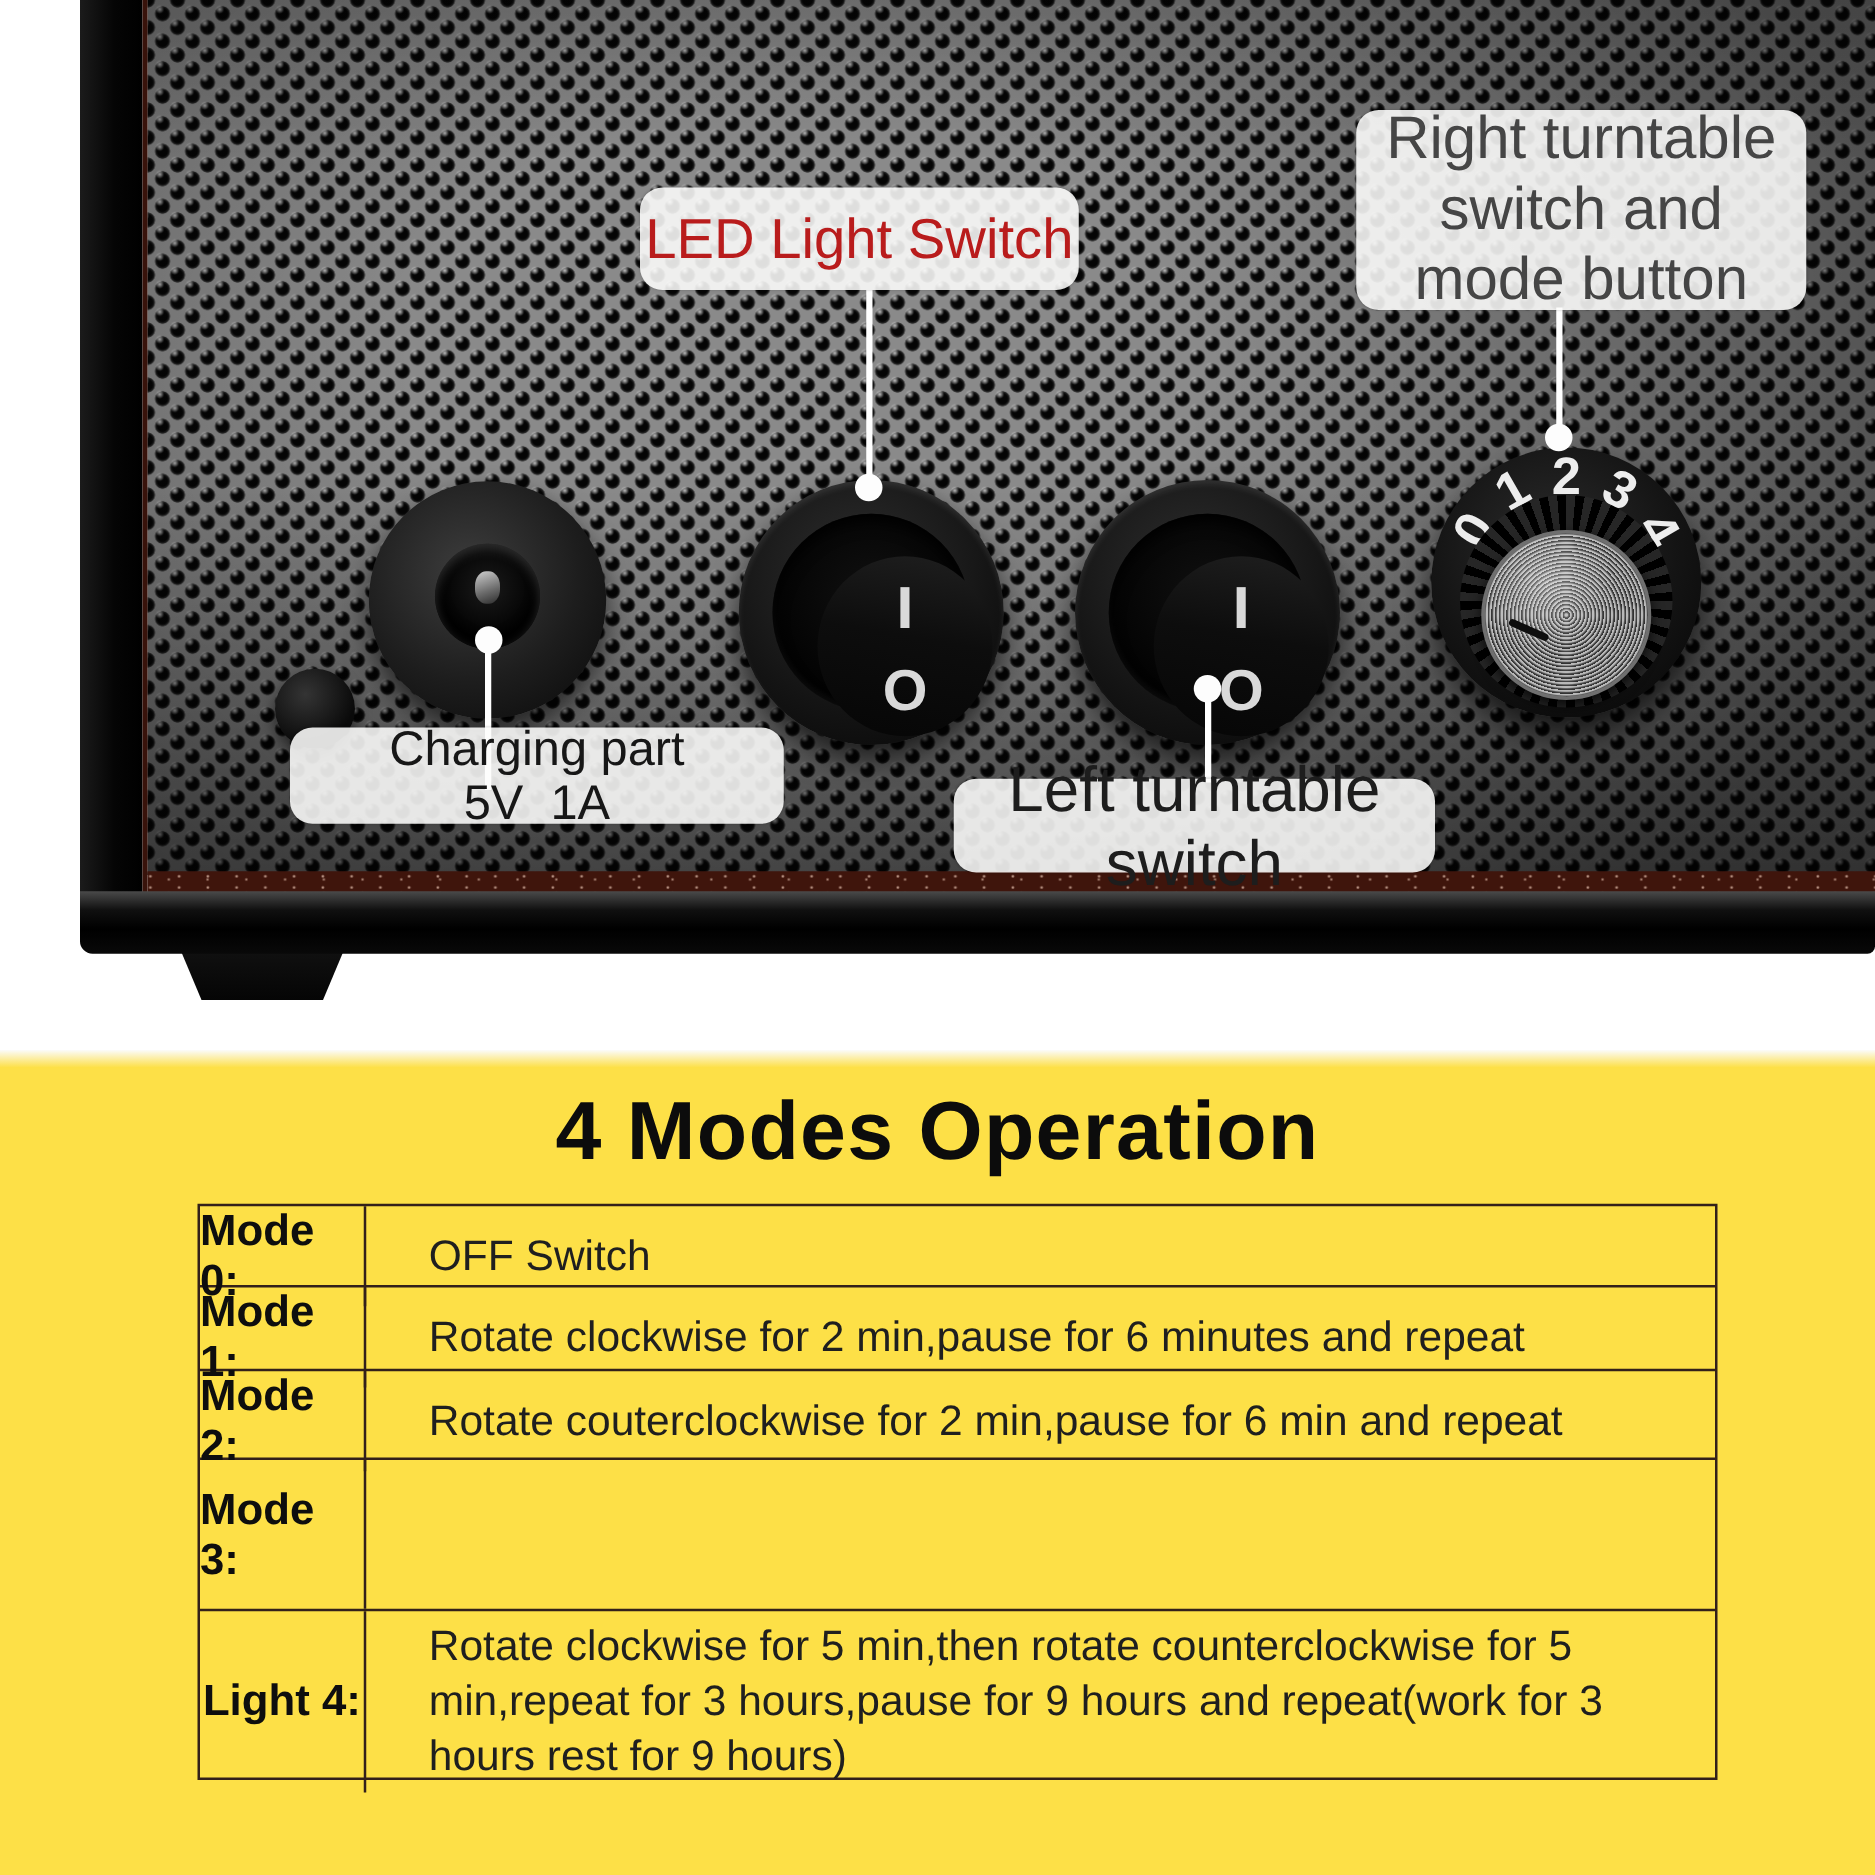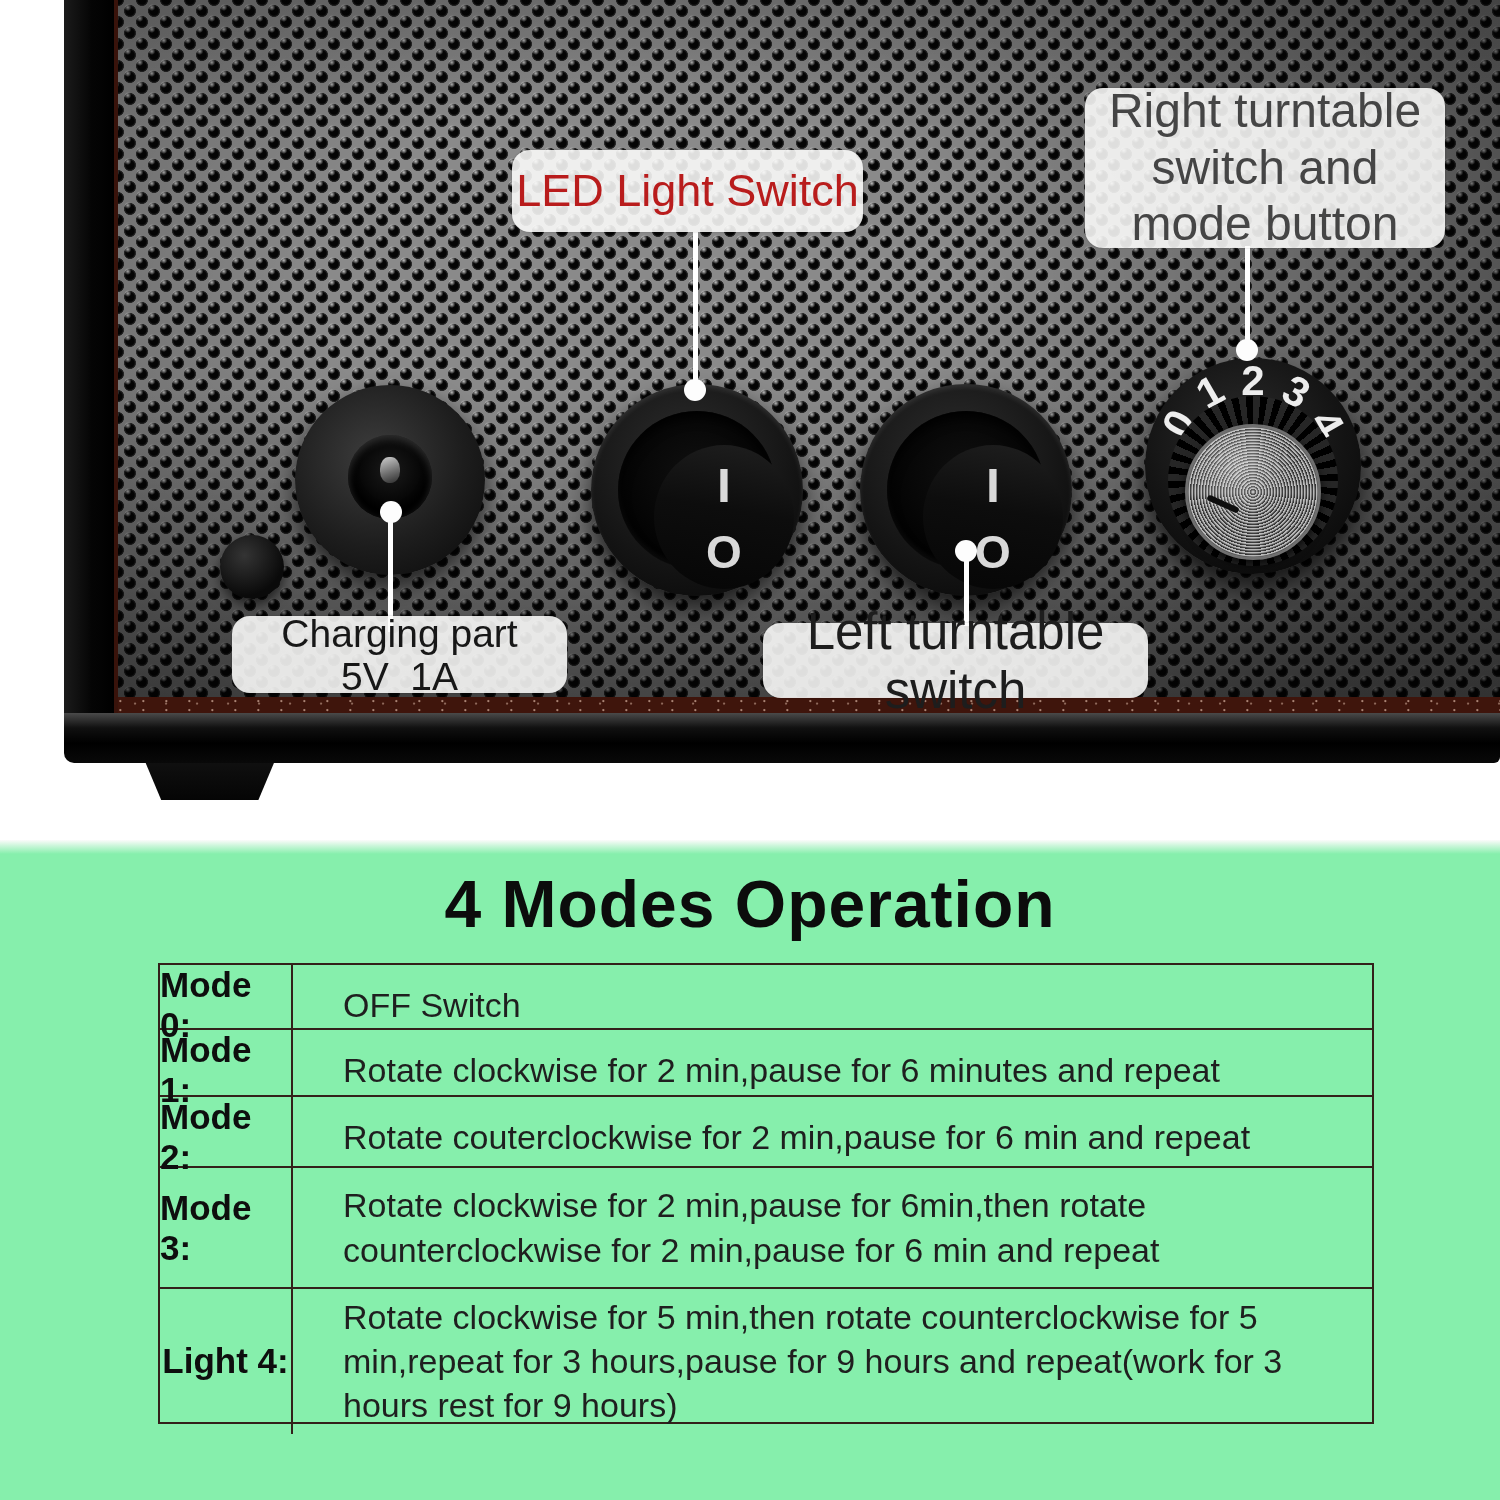--- a/index.html
+++ b/index.html
@@ -108,28 +108,28 @@
 
   
   .callout { position:absolute; background:rgba(253,253,252,.88); border-radius:18px;
     display:flex; flex-direction:column; align-items:center; justify-content:center;
     z-index:8; box-shadow:0 0 2px rgba(0,0,0,.25); }
   .callout .txt { text-align:center; }
   .co-right { left:1085px; top:88px; width:360px; height:160px; }
   .co-right .txt { color:#454545; font-size:48px; line-height:1.18; }
   .co-led { left:512px; top:150px; width:351px; height:82px; }
   .co-led .txt { color:#b91c1c; font-size:45px; }
-  .co-charge { left:232px; top:616px; width:335px; height:77px; }
+  .co-charge { left:232px; top:582px; width:395px; height:77px; }
   .co-charge .txt { color:#171717; font-size:39px; line-height:1.0; }
   .co-charge .txt2 { color:#171717; font-size:39px; line-height:1.0; margin-top:4px; white-space:pre; }
   .co-left { left:763px; top:623px; width:385px; height:75px; }
   .co-left .txt { color:#1d1d1d; font-size:51px; }
 
   
-  .modes { position:absolute; left:0; top:840px; width:1500px; height:660px; background:#86efac; }
+  .modes { position:absolute; left:0; top:840px; width:1500px; height:660px; background:#fde047; }
   .modes::before { content:""; position:absolute; left:0; top:0; width:100%; height:14px;
     background:linear-gradient(180deg, #fbfbfa, rgba(251,251,250,0)); }
   .modes-title { margin-top:26px; text-align:center; font-size:66px; font-weight:bold;
     color:#0c0c0c; letter-spacing:1px; }
   .mode-table { position:absolute; left:158px; top:123px; width:1216px;
     border:2px solid #33201a; }
   .t-row { display:grid; grid-template-columns:133px 1fr; border-top:2px solid #33201a; }
   .t-row:first-child { border-top:none; }
   .r0 { height:63px; } .r1 { height:67px; } .r2 { height:71px; } .r3 { height:121px; } .r4 { height:135px; }
   .t-label { display:flex; align-items:center; justify-content:center;
@@ -235,21 +235,20 @@
       <div class="t-row r1">
         <div class="t-label">Mode 1:</div>
         <div class="t-desc">Rotate clockwise for 2 min,pause for 6 minutes and repeat</div>
       </div>
       <div class="t-row r2">
         <div class="t-label">Mode 2:</div>
         <div class="t-desc">Rotate couterclockwise for 2 min,pause for 6 min and repeat</div>
       </div>
       <div class="t-row r3">
         <div class="t-label">Mode 3:</div>
-        <div class="t-desc">Rotate clockwise for 2 min,pause for 6min,then rotate counterclockwise for 2 min,pause for 6 min and repeat</div>
       </div>
       <div class="t-row r4">
         <div class="t-label">Light 4:</div>
         <div class="t-desc">Rotate clockwise for 5 min,then rotate counterclockwise for 5 min,repeat for 3 hours,pause for 9 hours and repeat(work for 3 hours rest for 9 hours)</div>
       </div>
     </div>
   </div>
 
 </div>
 

